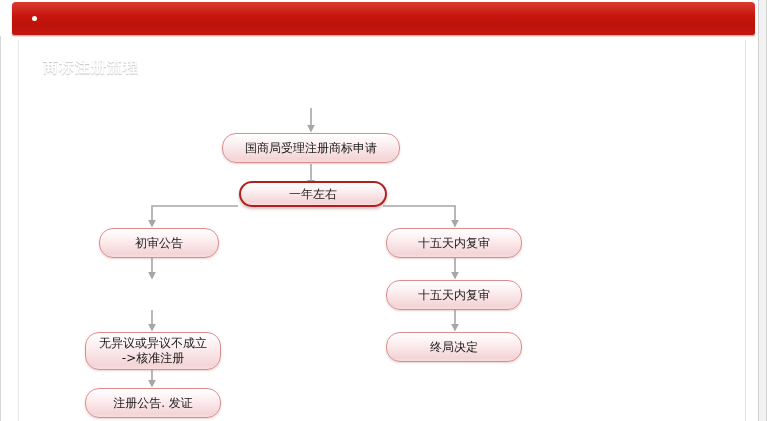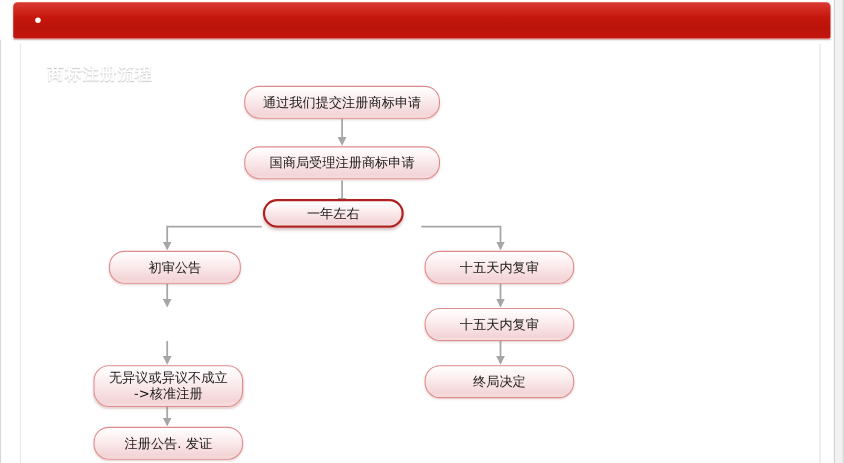--- a/index.html
+++ b/index.html
@@ -183,25 +183,24 @@
         <line x1="152" y1="274" x2="152" y2="294"></line>
 
         <line x1="152" y1="330" x2="152" y2="350"></line>
 
         <line x1="455" y1="222" x2="455" y2="242"></line>
 
         <line x1="455" y1="274" x2="455" y2="294"></line>
       </g>
     </svg>
 
-    <div class="node" style="left:222px; top:42px; width:178px; height:30px;">通过我们提交注册商标申请</div>
 
     <div class="node" style="left:222px; top:97px; width:178px; height:30px;">国商局受理注册商标申请</div>
 
-    <div class="node pill" style="left:239px; top:145px; width:128px; height:26px;">一年左右</div>
+    <div class="node pill" style="left:239px; top:145px; width:148px; height:26px;">一年左右</div>
 
     <div class="node" style="left:99px; top:192px; width:120px; height:30px;">初审公告</div>
 
     <div class="node" style="left:386px; top:192px; width:136px; height:30px;">十五天内复审</div>
 
 
     <div class="node" style="left:386px; top:244px; width:136px; height:30px;">十五天内复审</div>
 
     <div class="node" style="left:85px; top:296px; width:136px; height:38px;">无异议或异议不成立
 -&gt;核准注册</div>

